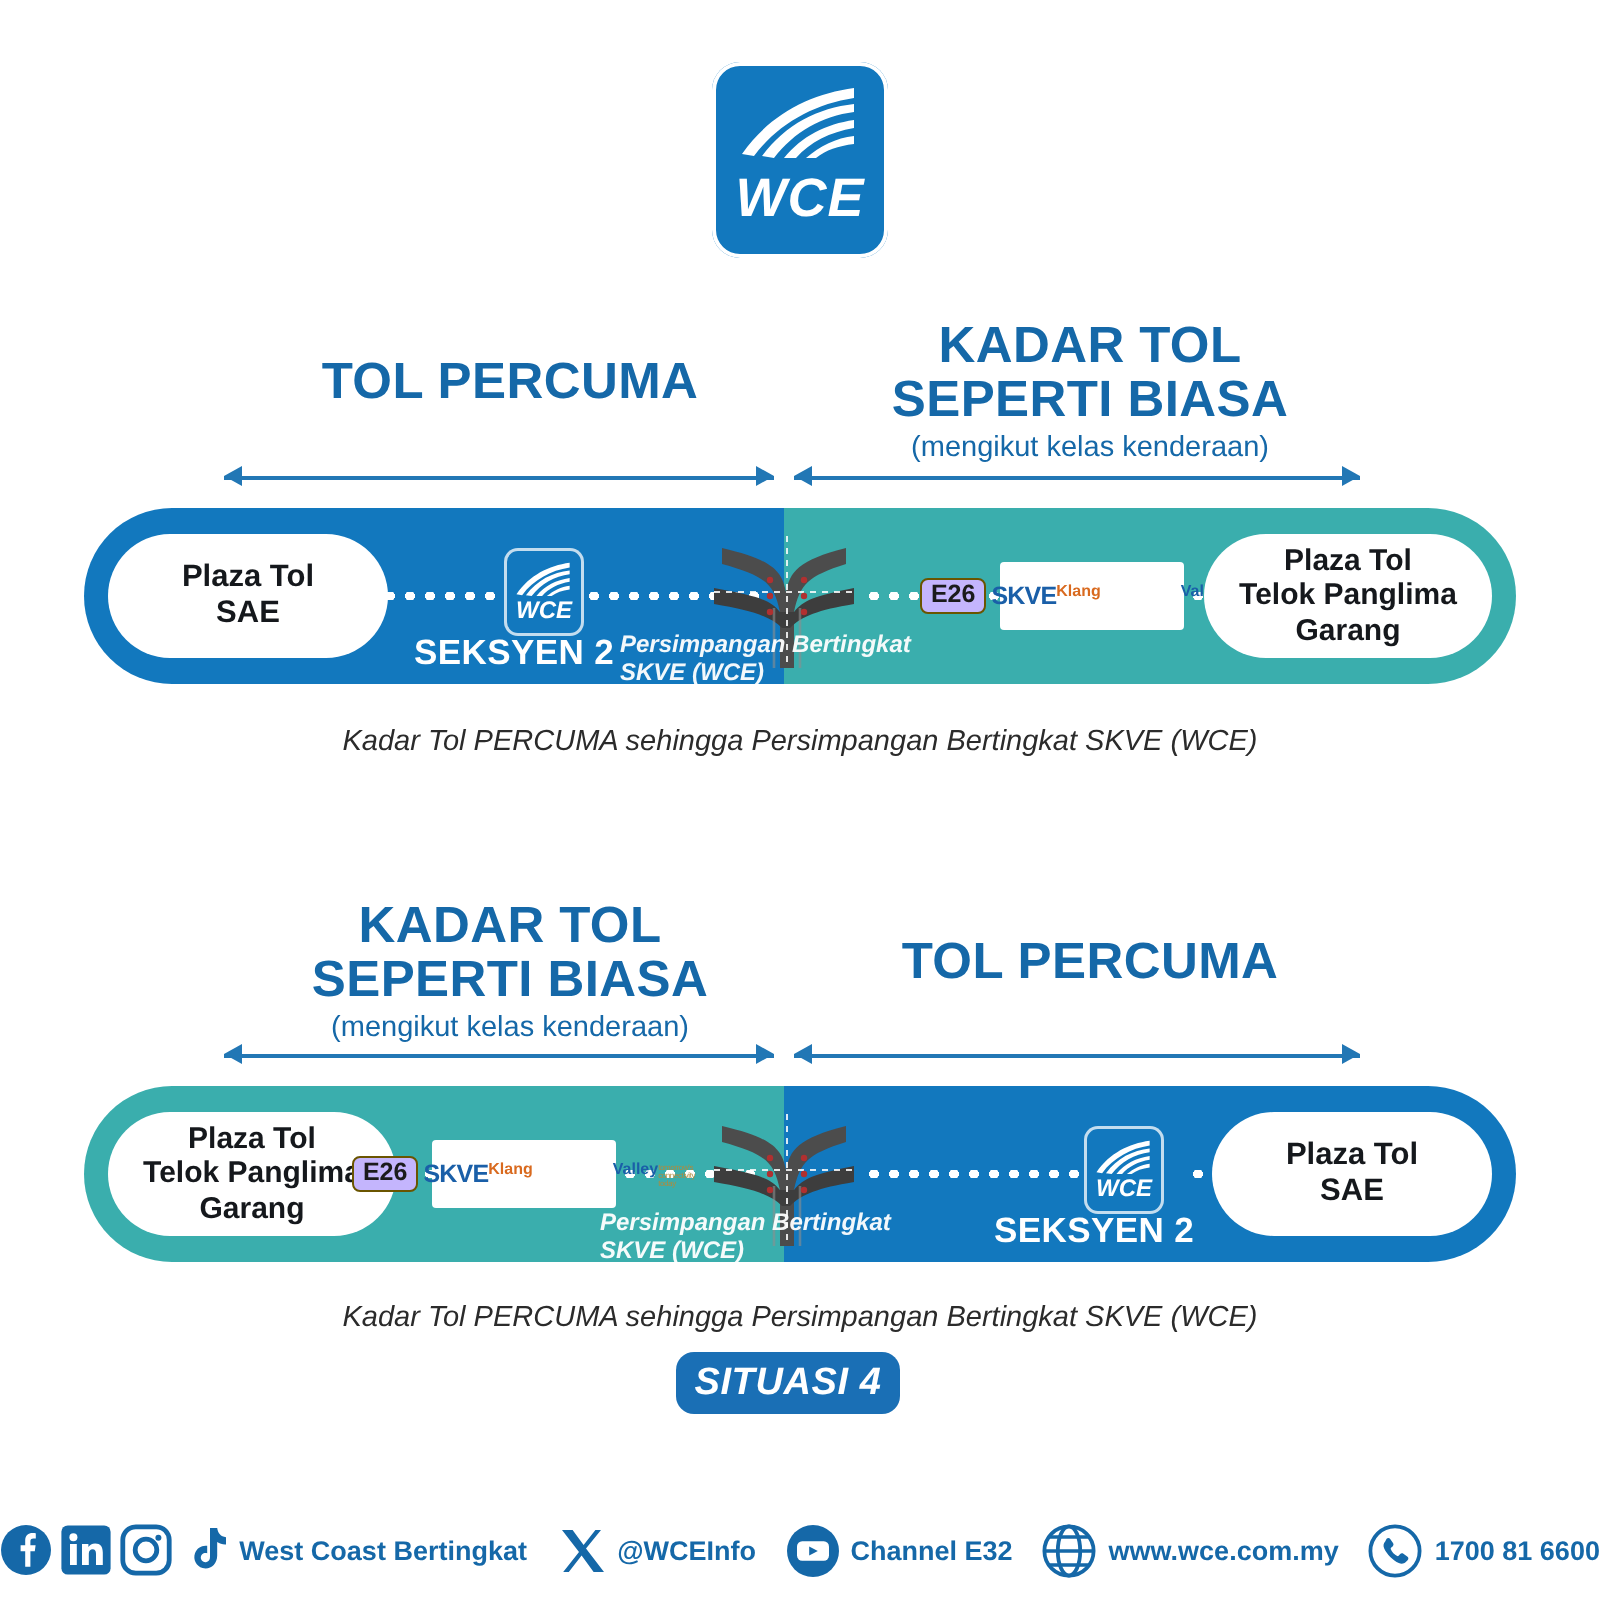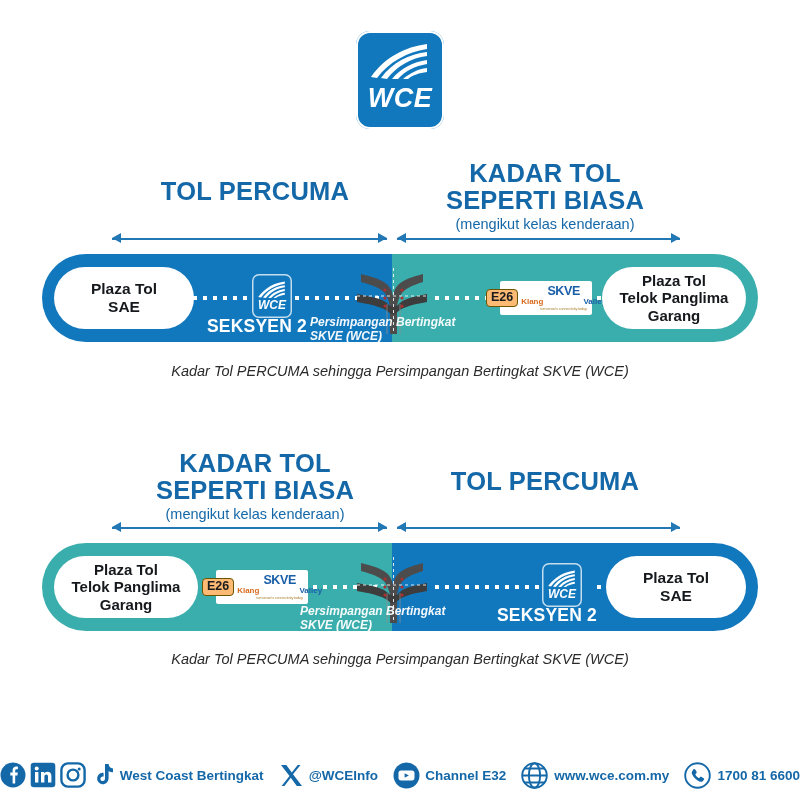--- a/index.html
+++ b/index.html
@@ -58,23 +58,23 @@
   .roadlabel{position:absolute;color:#ffffff;font-style:italic;font-weight:bold;
     font-size:12px;line-height:1.15;text-align:left;opacity:.95;}
 
   .wcemark{position:absolute;width:40px;height:44px;border-radius:7px;
     box-shadow:inset 0 0 0 1.5px rgba(255,255,255,.75);
     display:flex;flex-direction:column;align-items:center;justify-content:center;}
   .wcemark .wtxt{color:#fff;font-weight:bold;font-style:italic;font-size:12px;margin-top:-1px;}
 
   .skve{position:absolute;width:92px;height:34px;background:#ffffff;border-radius:2px;
     display:flex;align-items:center;justify-content:center;gap:3px;}
-  .e26{background:#fdba74;color:#1b1b1b;font-weight:bold;font-size:12.5px;
+  .e26{background:#c4b5fd;color:#1b1b1b;font-weight:bold;font-size:12.5px;
     padding:1px 4px;border-radius:4px;border:1.5px solid #6a5500;line-height:1.1;}
-  .skve-txt{display:flex;flex-direction:column;align-items:center;line-height:1;}
+  .skve-txt{display:flex;flex-direction:row;align-items:flex-start;line-height:1;}
   .skve-top{color:#1a5fa8;font-weight:bold;font-size:12.5px;letter-spacing:-0.4px;}
   .skve-mid{font-size:8px;font-weight:bold;}
   .skve-mid .kl{color:#d96a1f;}
   .skve-mid .vl{color:#1a5fa8;padding-left:40px;}
   .skve-bot{font-size:4px;color:#b08a3c;letter-spacing:-0.2px;margin-top:1px;}
 
   
   .junction{position:absolute;width:70px;height:76px;}
 
   
@@ -278,20 +278,21 @@
 
     <div class="pill" style="left:564px;width:140px;">
       <span>
         <span>Plaza Tol</span><br>
         <span>SAE</span>
       </span>
     </div>
   </div>
 
   <div class="caption" style="left:0;top:651px;">Kadar Tol PERCUMA sehingga Persimpangan Bertingkat SKVE (WCE)</div>
+  <div class="situasi" style="left:338px;top:676px;width:112px;height:31px;">SITUASI 4</div>
 
   <div class="footer">
 
     <span class="fitem">
       <svg width="26" height="26" viewBox="0 0 26 26">
         <circle cx="13" cy="13" r="12.5" fill="#1568a8"></circle>
         <path d="M15.2 13.6h2.2l.4-3h-2.6V8.8c0-.9.3-1.5 1.6-1.5h1.1V4.6c-.2 0-.9-.1-1.7-.1-1.9 0-3.6 1.2-3.6 3.5v2.6h-2.3v3h2.3v7.8h2.6z" fill="#ffffff"></path>
       </svg>
     </span>
     <div class="gap" style="width:5px"></div>

